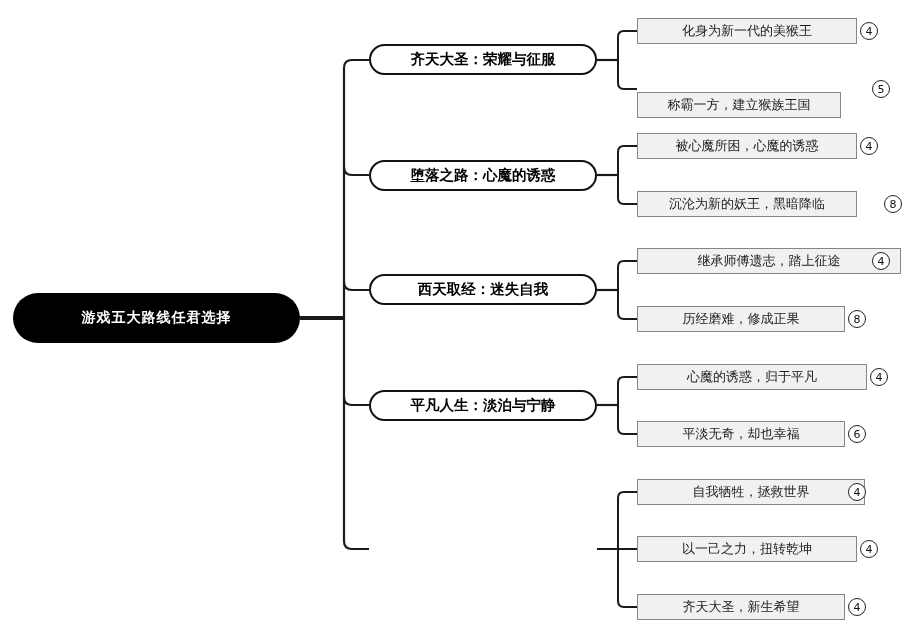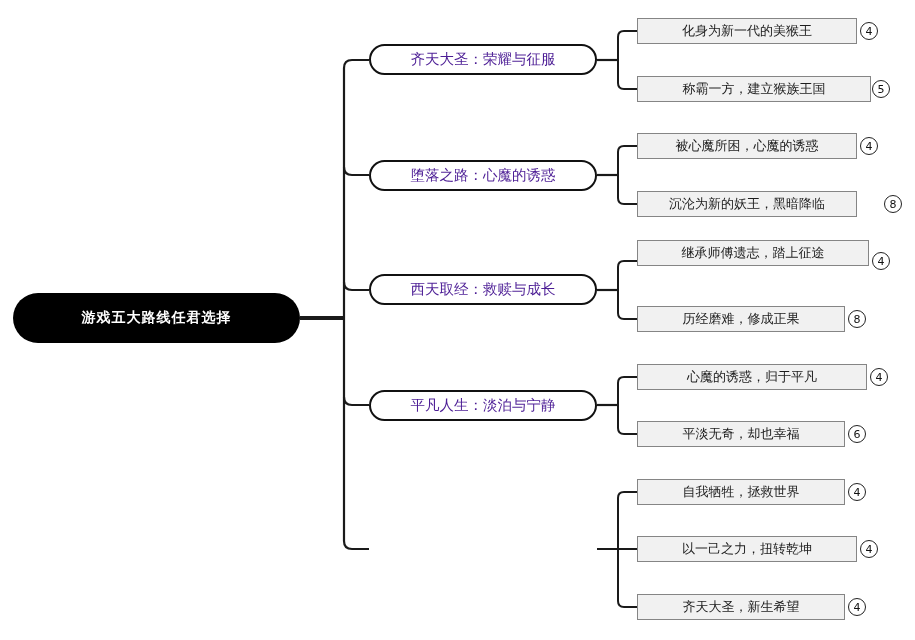--- a/index.html
+++ b/index.html
@@ -24,21 +24,21 @@
     background: var(--root-bg, #000);
     color: var(--root-text, #fff);
     border-radius: 25px;
     font-size: 14px; font-weight: bold; letter-spacing: 1px;
   }
   .branch {
     left: 369px; width: 228px; height: 31px;
     background: var(--branch-bg, #fff);
     border: 2px solid var(--branch-border, #111);
     border-radius: 16px;
-    font-size: 14.5px; font-weight: normal; color: #4c1d95;
+    font-size: 14.5px; font-weight: bold; color: #000000;
   }
   .child {
     height: 26px;
     background: var(--child-bg, #f1f1f1);
     border: 1.3px solid var(--child-border, #858585);
     border-radius: 0;
     font-size: 13px; color: #1c1c1c;
   }
   .badge {
     position: absolute;
@@ -79,43 +79,43 @@
     <path d="M 637 377 H 624 Q 618 377 618 383 V 428 Q 618 434 624 434 H 637" stroke-width="2"></path>
 
     <path d="M 597 549 H 637" stroke-width="2.2"></path>
     <path d="M 637 492 H 624 Q 618 492 618 498 V 601 Q 618 607 624 607 H 637" stroke-width="2"></path>
   </svg>
 
   <div class="node root">游戏五大路线任君选择</div>
 
   <div class="node branch" style="top:44px">齐天大圣：荣耀与征服</div>
   <div class="node branch" style="top:160px">堕落之路：心魔的诱惑</div>
-  <div class="node branch" style="top:274px">西天取经：救赎与成长</div>
+  <div class="node branch" style="top:274px">西天取经：迷失自我</div>
   <div class="node branch" style="top:390px">平凡人生：淡泊与宁静</div>
 
   <div class="node child" style="left:637px; top:18px;  width:220px">化身为新一代的美猴王</div>
   <div class="badge" style="left:860px; top:22px">4</div>
-  <div class="node child" style="left:637px; top:76px;  width:234px">称霸一方，建立猴族王国</div>
+  <div class="node child" style="left:637px; top:92px;  width:204px">称霸一方，建立猴族王国</div>
   <div class="badge" style="left:872px; top:80px">5</div>
 
   <div class="node child" style="left:637px; top:133px; width:220px">被心魔所困，心魔的诱惑</div>
   <div class="badge" style="left:860px; top:137px">4</div>
   <div class="node child" style="left:637px; top:191px; width:220px">沉沦为新的妖王，黑暗降临</div>
   <div class="badge" style="left:884px; top:195px">8</div>
 
-  <div class="node child" style="left:637px; top:240px; width:232px">继承师傅遗志，踏上征途</div>
+  <div class="node child" style="left:637px; top:248px; width:264px">继承师傅遗志，踏上征途</div>
   <div class="badge" style="left:872px; top:252px">4</div>
   <div class="node child" style="left:637px; top:306px; width:208px">历经磨难，修成正果</div>
   <div class="badge" style="left:848px; top:310px">8</div>
 
   <div class="node child" style="left:637px; top:364px; width:230px">心魔的诱惑，归于平凡</div>
   <div class="badge" style="left:870px; top:368px">4</div>
   <div class="node child" style="left:637px; top:421px; width:208px">平淡无奇，却也幸福</div>
   <div class="badge" style="left:848px; top:425px">6</div>
 
-  <div class="node child" style="left:637px; top:479px; width:208px">自我牺牲，拯救世界</div>
+  <div class="node child" style="left:637px; top:479px; width:228px">自我牺牲，拯救世界</div>
   <div class="badge" style="left:848px; top:483px">4</div>
   <div class="node child" style="left:637px; top:536px; width:220px">以一己之力，扭转乾坤</div>
   <div class="badge" style="left:860px; top:540px">4</div>
   <div class="node child" style="left:637px; top:594px; width:208px">齐天大圣，新生希望</div>
   <div class="badge" style="left:848px; top:598px">4</div>
 
 </div>
 
 </body></html>

